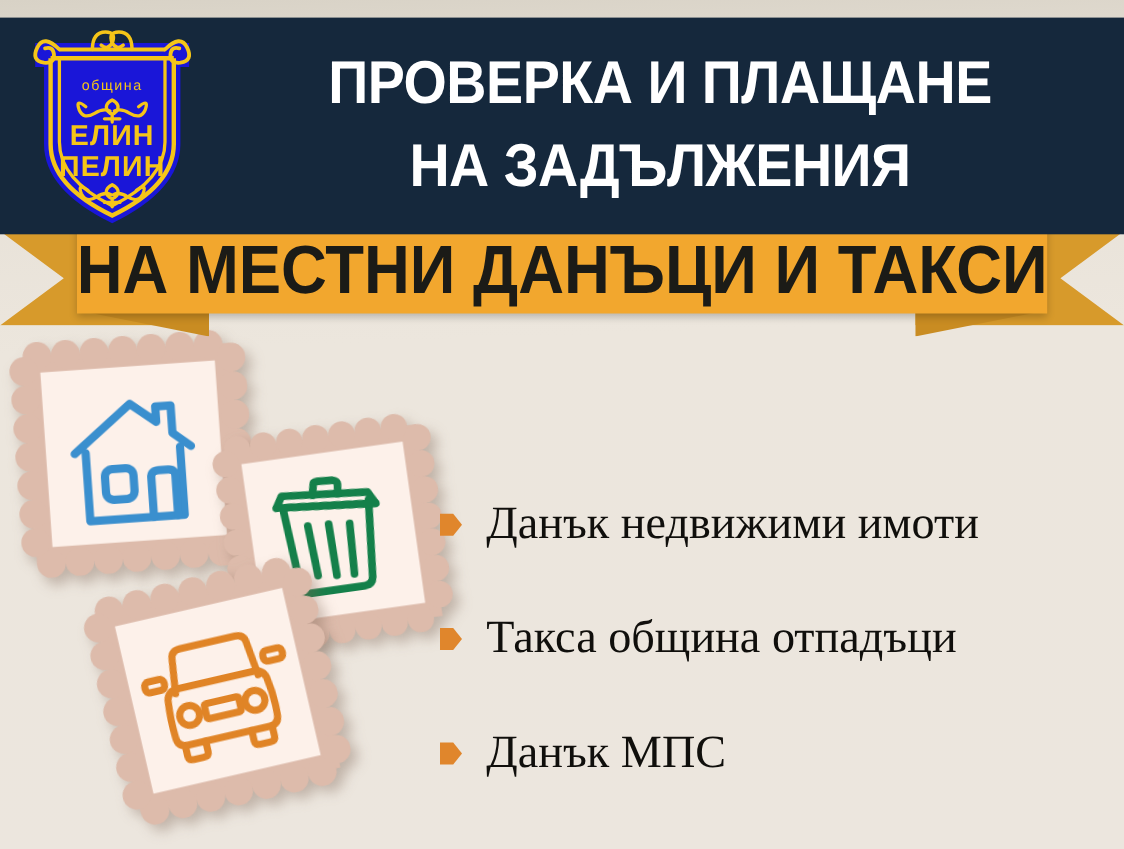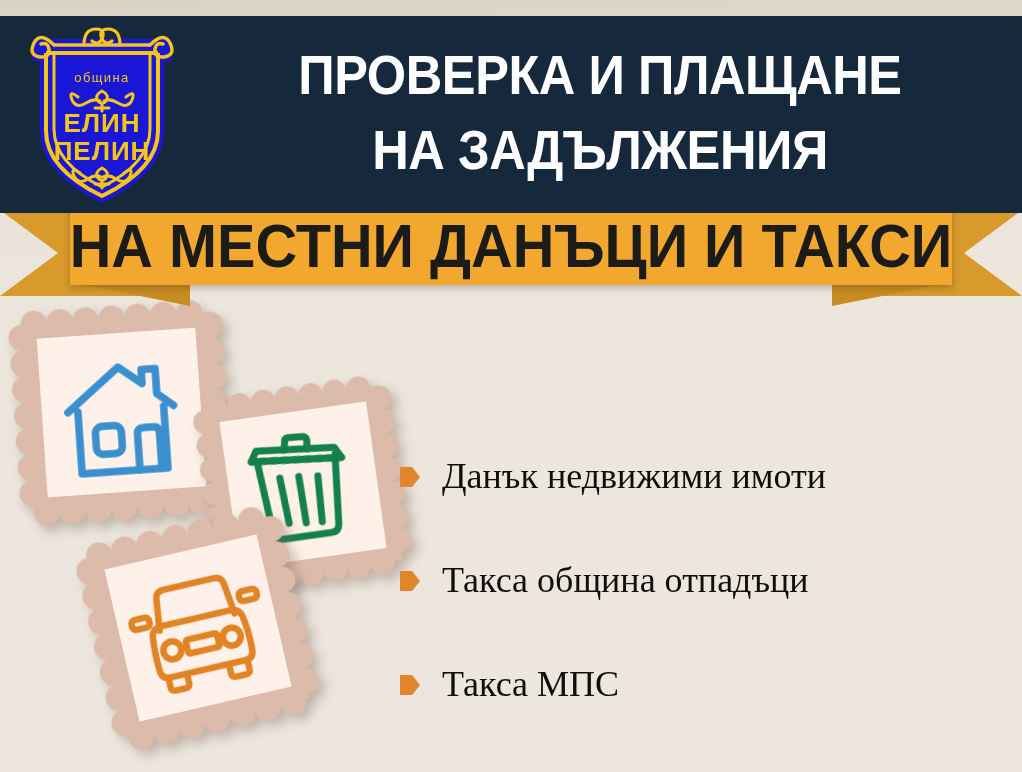--- a/index.html
+++ b/index.html
@@ -97,21 +97,21 @@
     display:flex;align-items:center;
     height:104px;
   }
   .bullet{
     width:20px;height:24px;flex:0 0 20px;margin-right:22px;
     position:relative;top:1px;
   }
   .bullet svg{display:block;}
   .tax-label{
     font-family:"Liberation Serif", serif;
-    font-size:36px;
+    font-size:42px;
     color:#100f0c;
     line-height:1;
     white-space:nowrap;
   }
 </style>
 </head>
 <body>
 
 <div class="poster">
 
@@ -339,17 +339,17 @@
         </svg>
       </span>
       <span class="tax-label">Такса община отпадъци</span>
     </li>
     <li class="tax-item">
       <span class="bullet">
         <svg width="20" height="24" viewBox="0 0 20 24" xmlns="http://www.w3.org/2000/svg">
           <path d="M0 2 L12 2 L20 12 L12 22 L0 22 Z" fill="#e0862c"></path>
         </svg>
       </span>
-      <span class="tax-label">Такса МПС</span>
+      <span class="tax-label">Данък МПС</span>
     </li>
   </ul>
 
 </div>
 
 </body></html>

